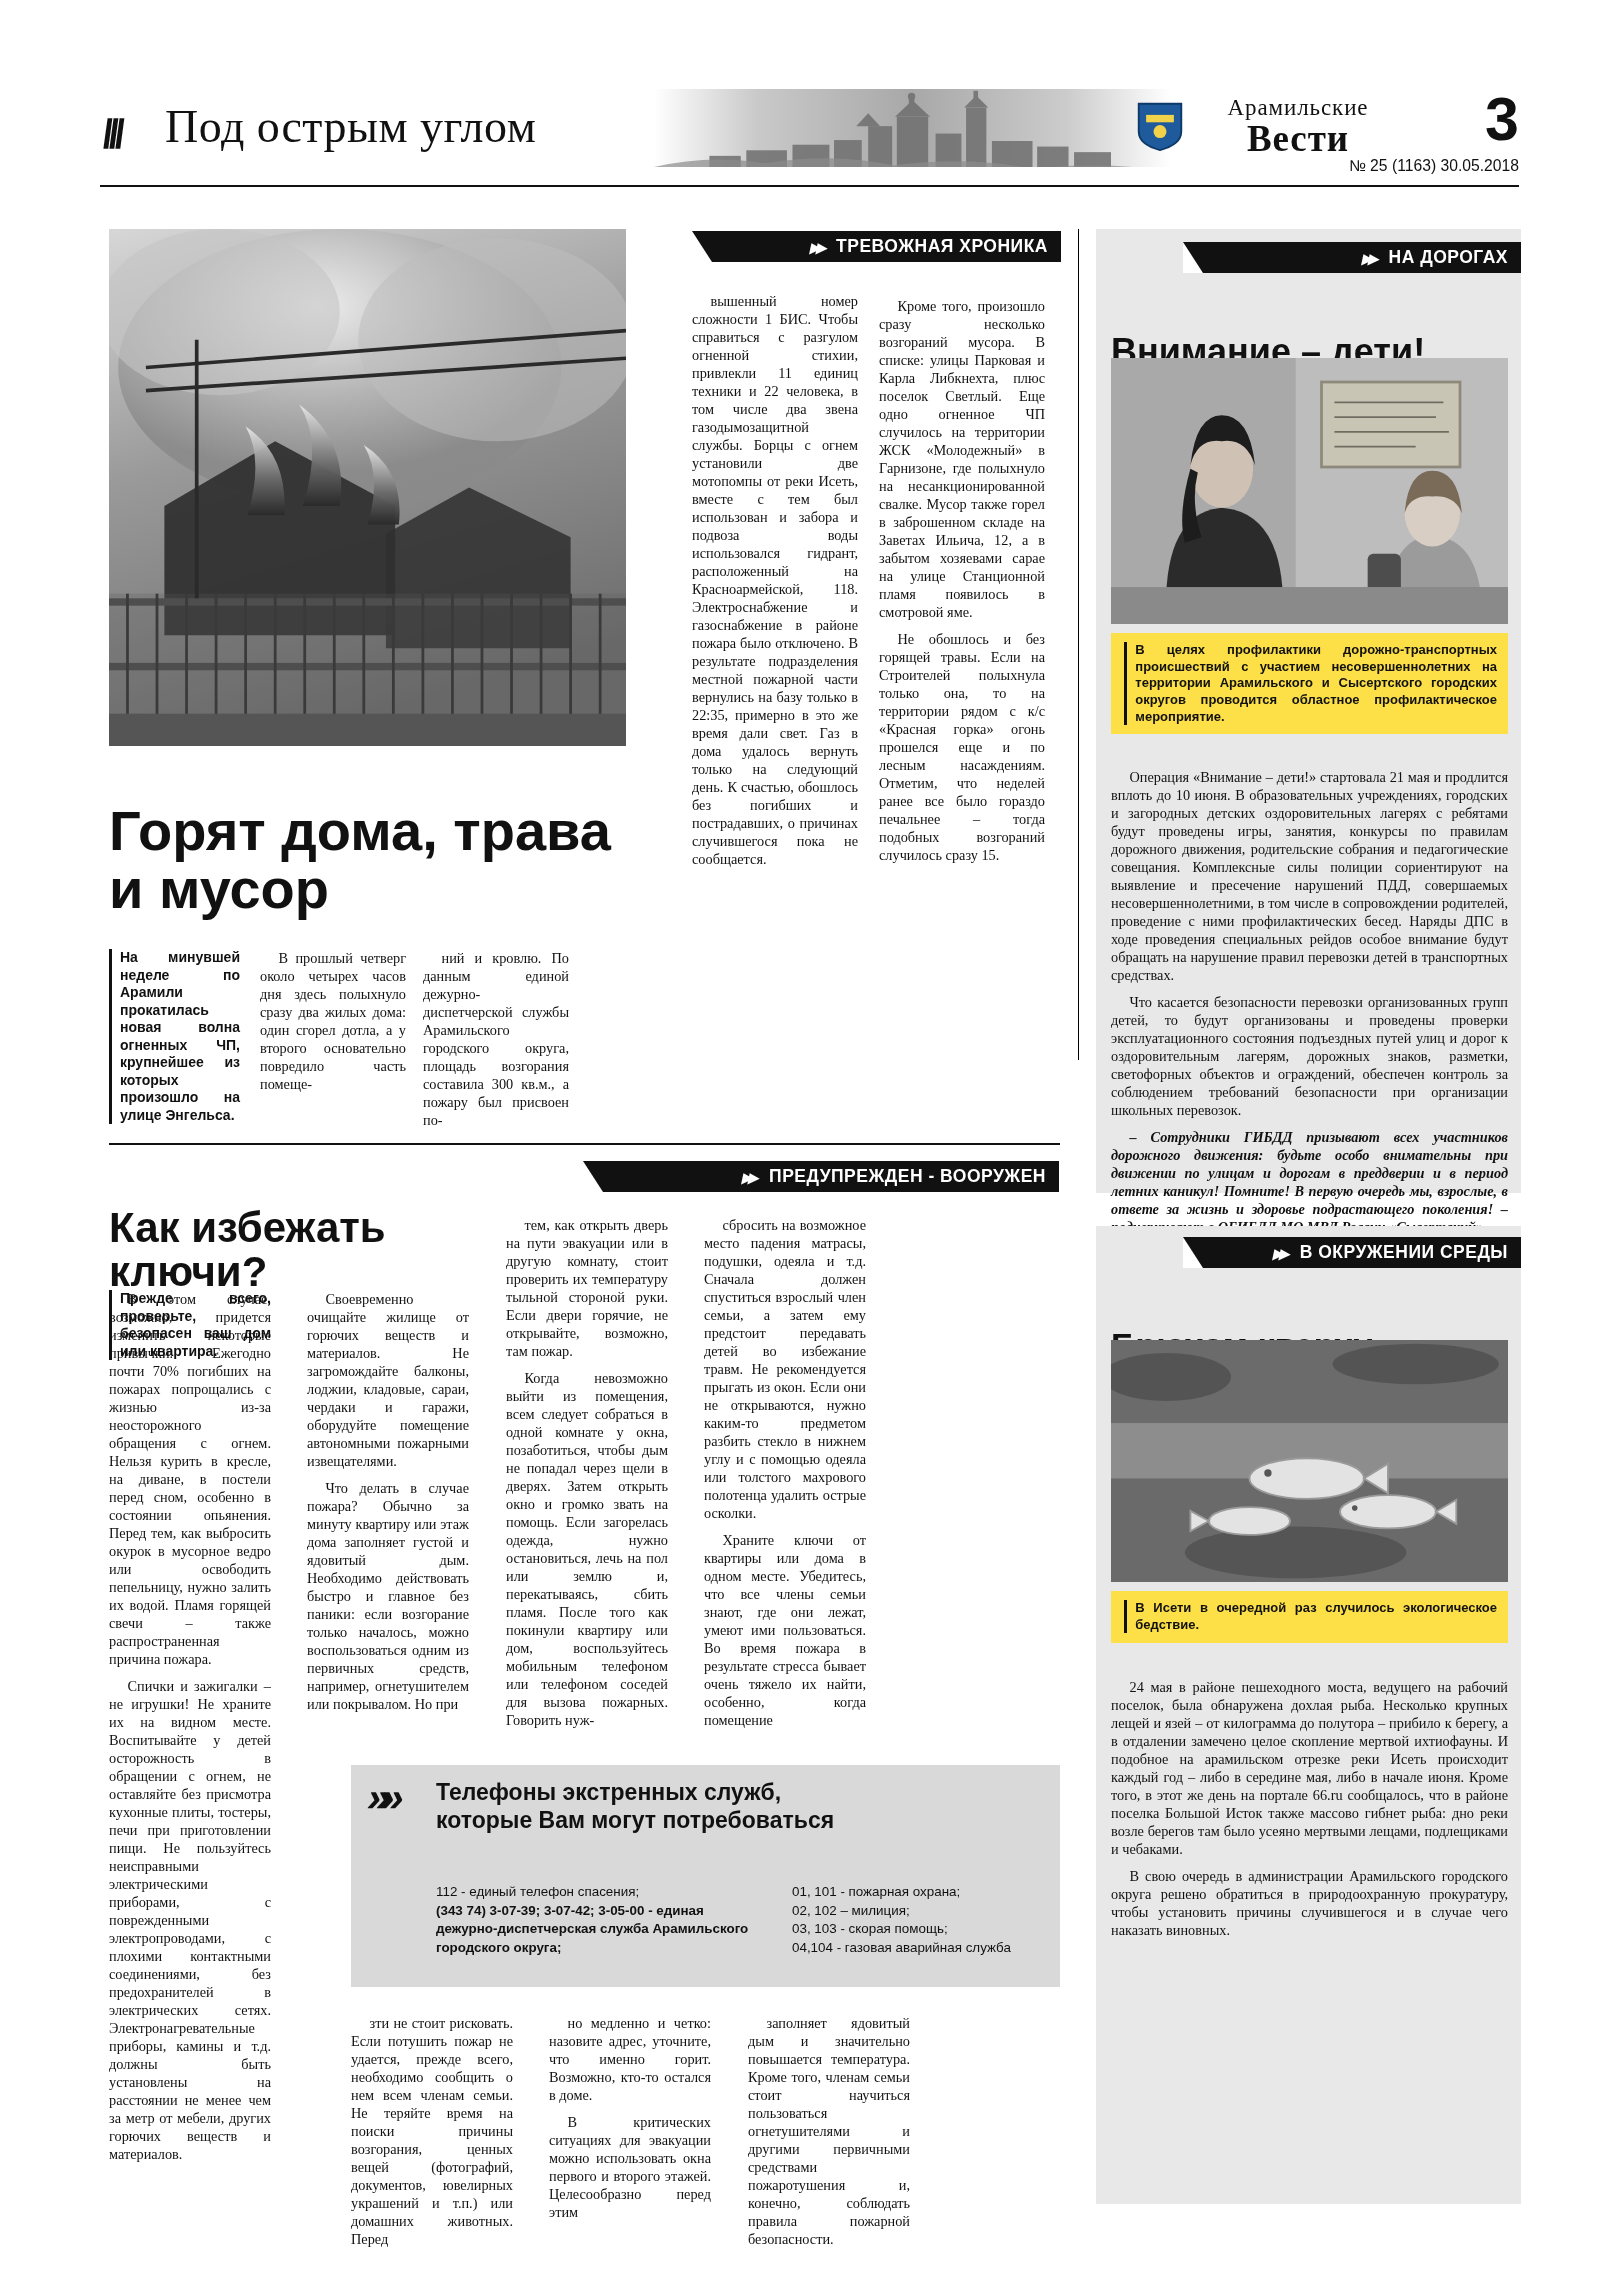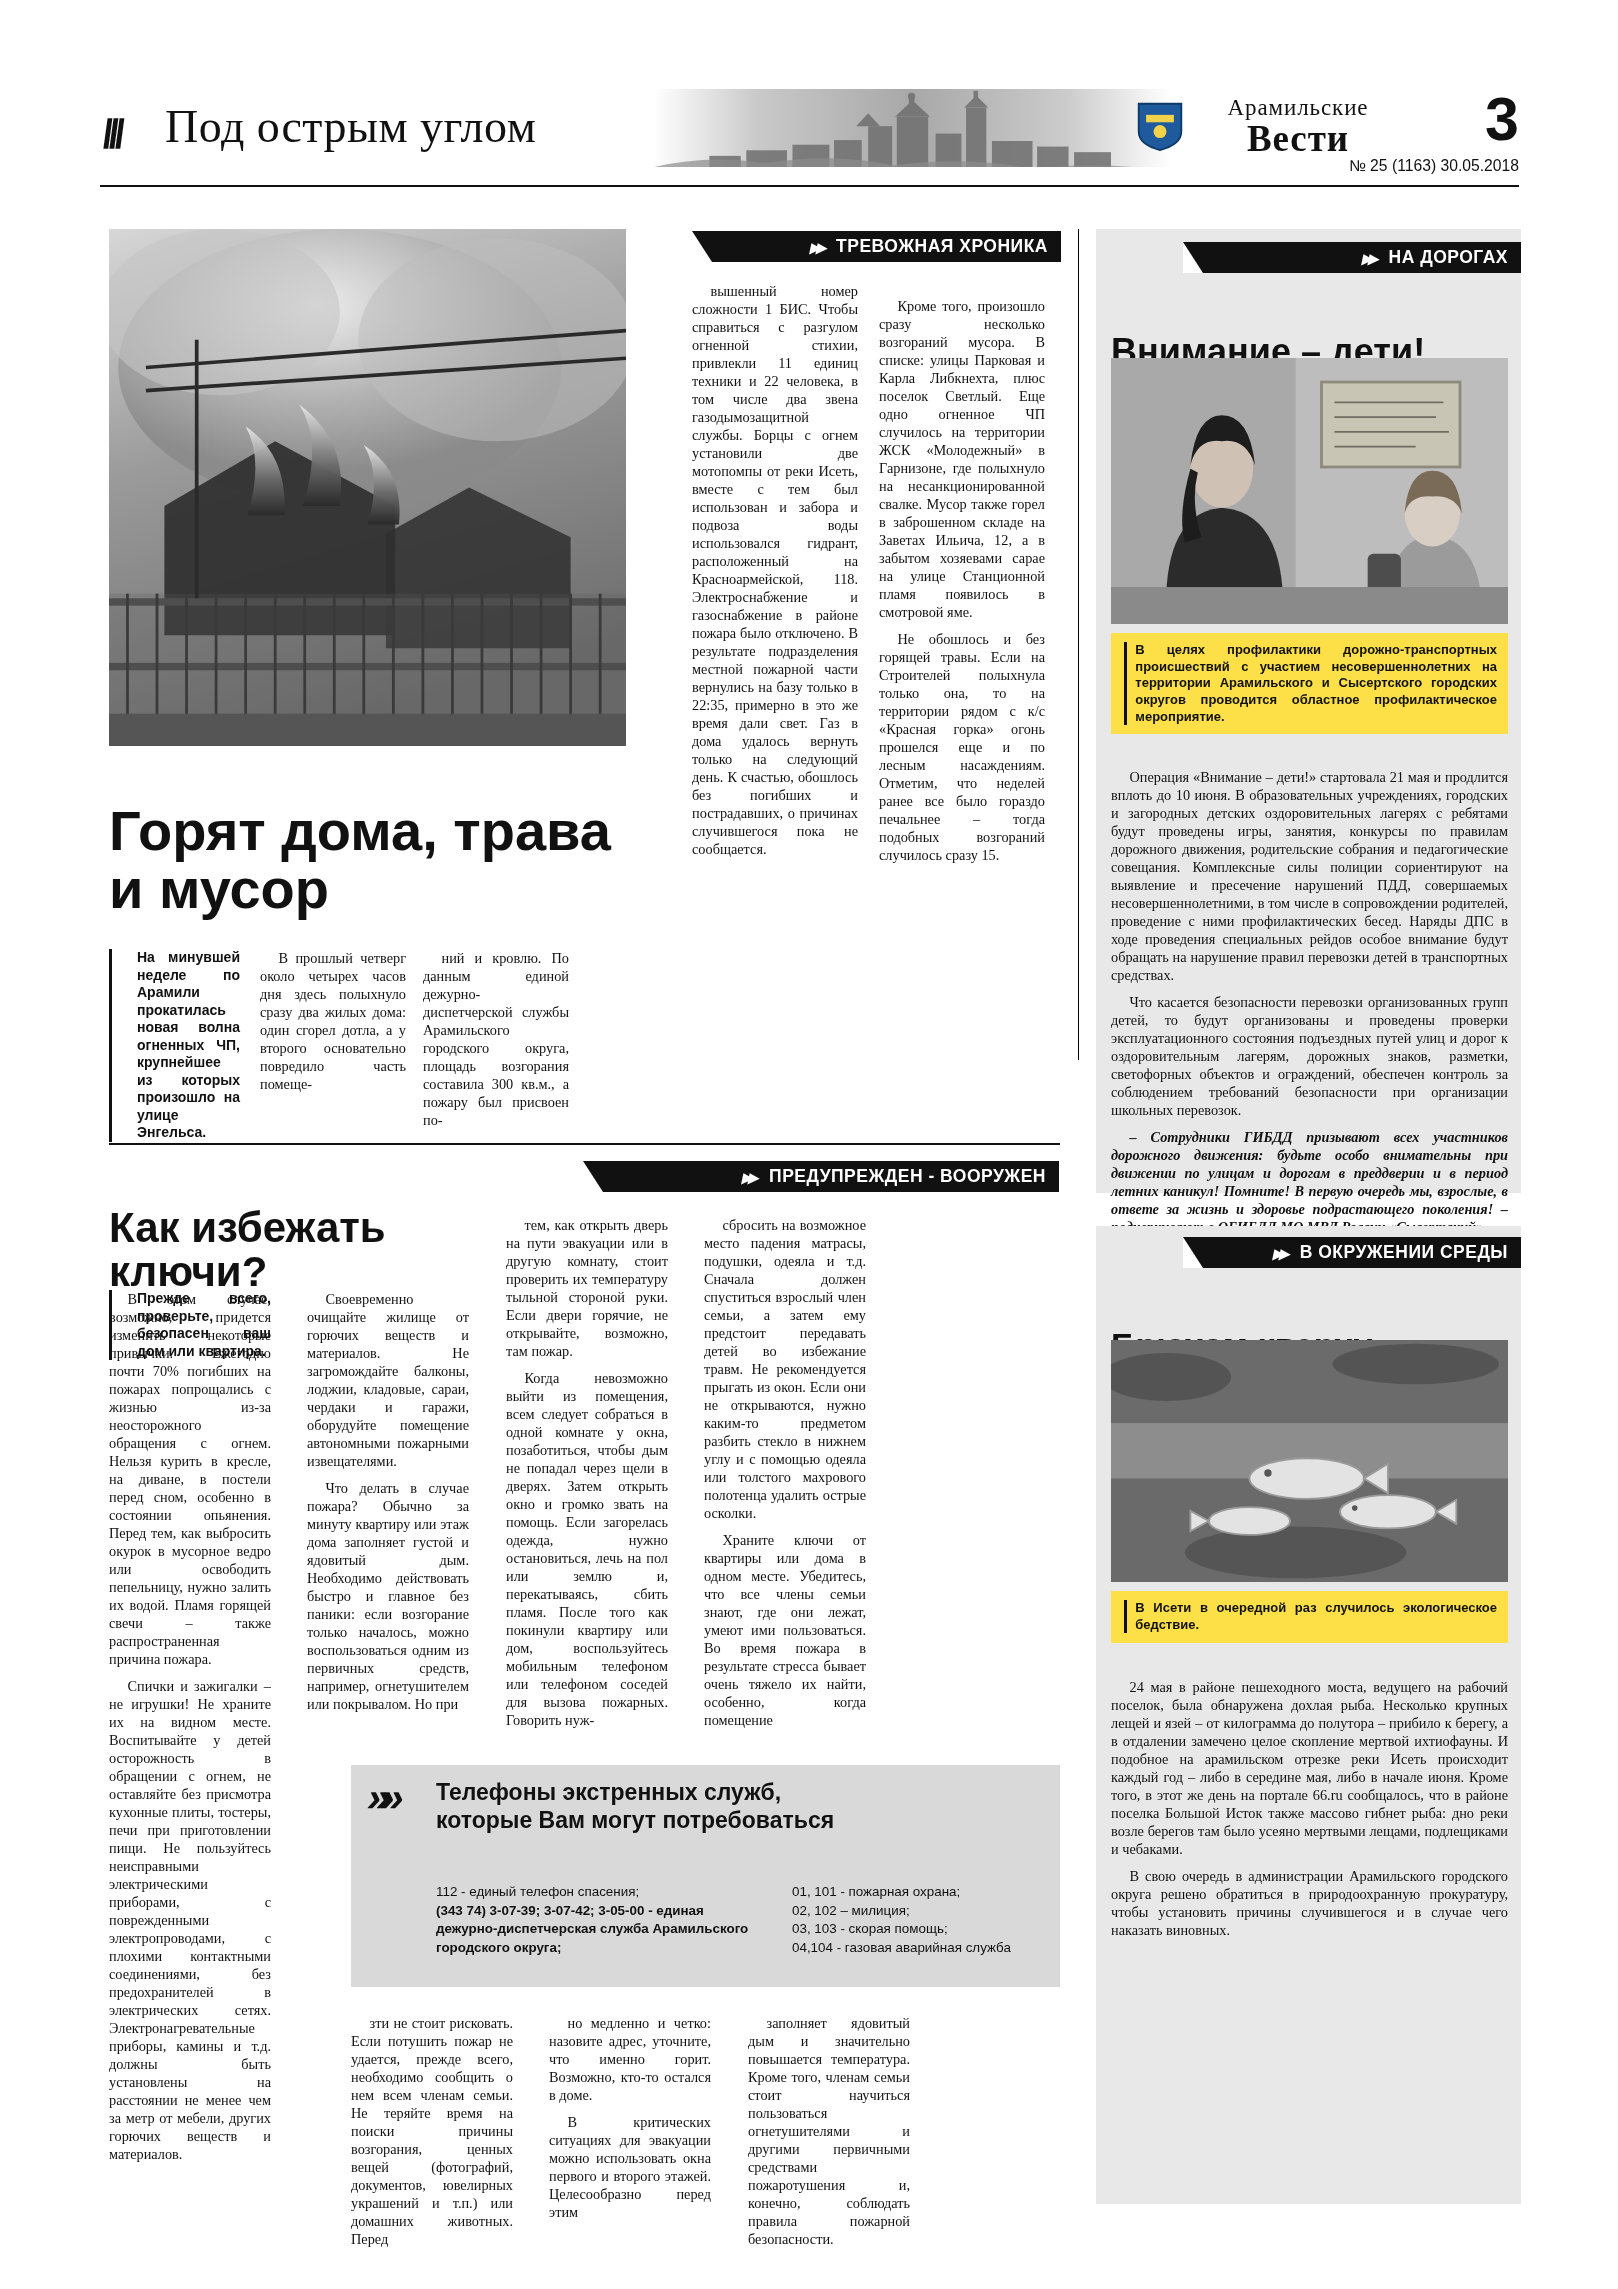--- a/index.html
+++ b/index.html
@@ -134,21 +134,21 @@
     margin-top: 45px;
   }
 
   .lede {
     font-family: "Liberation Sans", sans-serif;
     font-weight: 700;
     font-size: 14px;
     line-height: 17.5px;
     text-align: justify;
     border-left: 3.7px solid #111;
-    padding-left: 25px;
+    padding-left: 8px;
   }
 
   
   .photo { position: relative; overflow: hidden; background: #9a9a9a; }
   .caption-box {
     background: #fde047;
     font-family: "Liberation Sans", sans-serif;
     font-weight: 700;
     font-size: 13px;
     line-height: 16.6px;
@@ -331,21 +331,21 @@
   </div>
 
   <div class="sechead-wrap" style="position:absolute; left:692px; top:231px; width:369px;">
     <div class="sechead">
       <span class="chev">▸▸</span>
       <span>ТРЕВОЖНАЯ ХРОНИКА</span>
     </div>
     <div class="sechead-notch"></div>
   </div>
 
-  <div class="body-text" style="position:absolute; left:692px; top:282px; width:166px;font-family:Liberation Serif, serif;">
+  <div class="body-text" style="position:absolute; left:692px; top:292px; width:166px;font-family:Liberation Serif, serif;">
     <p>вышенный номер сложности 1 БИС. Чтобы справиться с разгулом огненной стихии, привлекли 11 единиц техники и 22 человека, в том числе два звена газодымозащитной службы. Борцы с огнем установили две мотопомпы от реки Исеть, вместе с тем был использован и забора и подвоза воды использовался гидрант, расположенный на Красноармейской, 118. Электроснабжение и газоснабжение в районе пожара было отключено. В результате подразделения местной пожарной части вернулись на базу только в 22:35, примерно в это же время дали свет. Газ в дома удалось вернуть только на следующий день. К счастью, обошлось без погибших и пострадавших, о причинах случившегося пока не сообщается.</p>
   </div>
   <div class="body-text" style="position:absolute; left:879px; top:297px; width:166px;">
     <p>Кроме того, произошло сразу несколько возгораний мусора. В списке: улицы Парковая и Карла Либкнехта, плюс поселок Светлый. Еще одно огненное ЧП случилось на территории ЖСК «Молодежный» в Гарнизоне, где полыхнуло на несанкционированной свалке. Мусор также горел в заброшенном складе на Заветах Ильича, 12, а в забытом хозяевами сарае на улице Станционной пламя появилось в смотровой яме.</p>
     <p>Не обошлось и без горящей травы. Если на Строителей полыхнула только она, то на территории рядом с к/с «Красная горка» огонь прошелся еще и по лесным насаждениям. Отметим, что неделей ранее все было гораздо печальнее – тогда подобных возгораний случилось сразу 15.</p>
   </div>
 
   <div class="vrule" style="left:1078px; top:229px; height:831px;"></div>
 
   <div class="gray-panel" style="position:absolute; left:1096px; top:229px; width:425px; height:964px;"></div>

